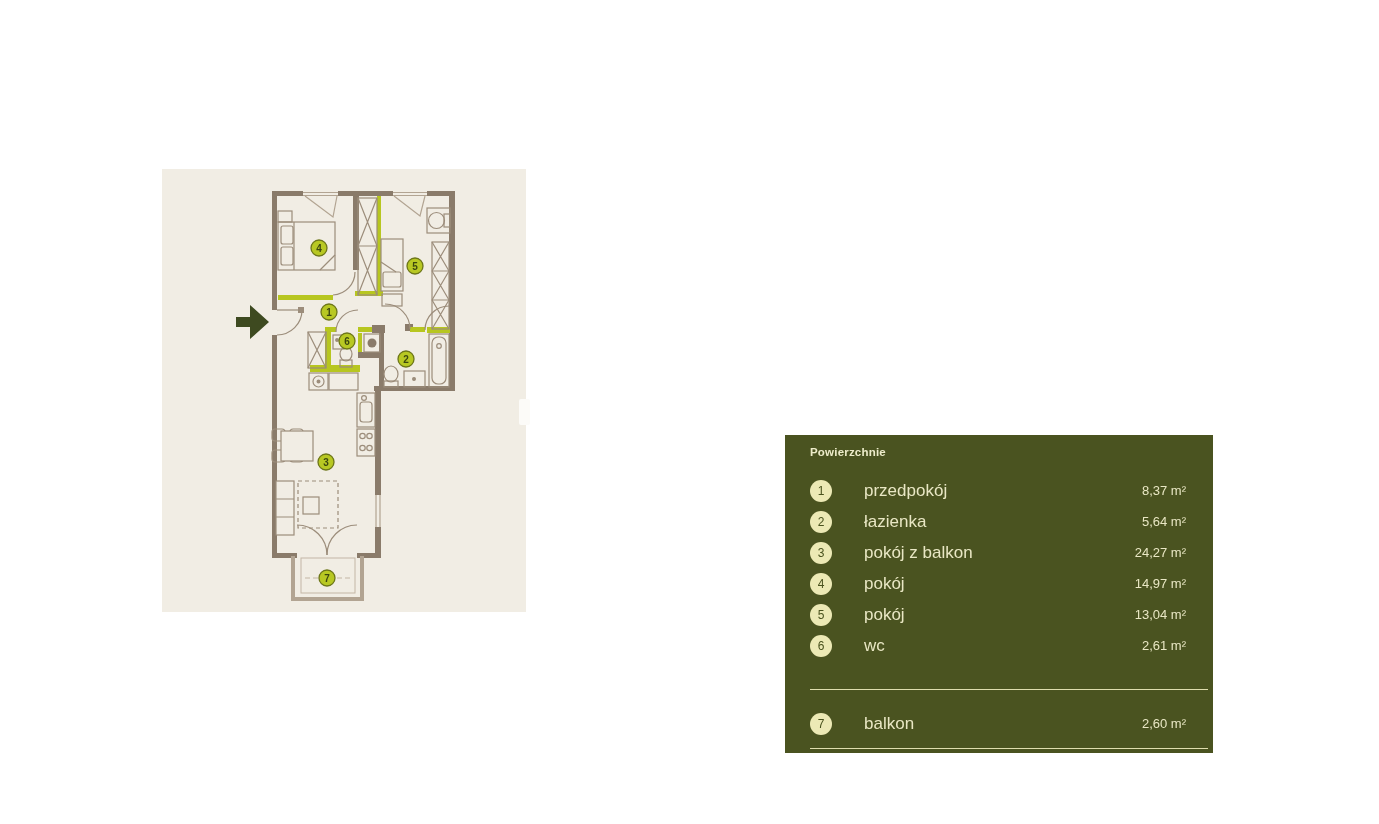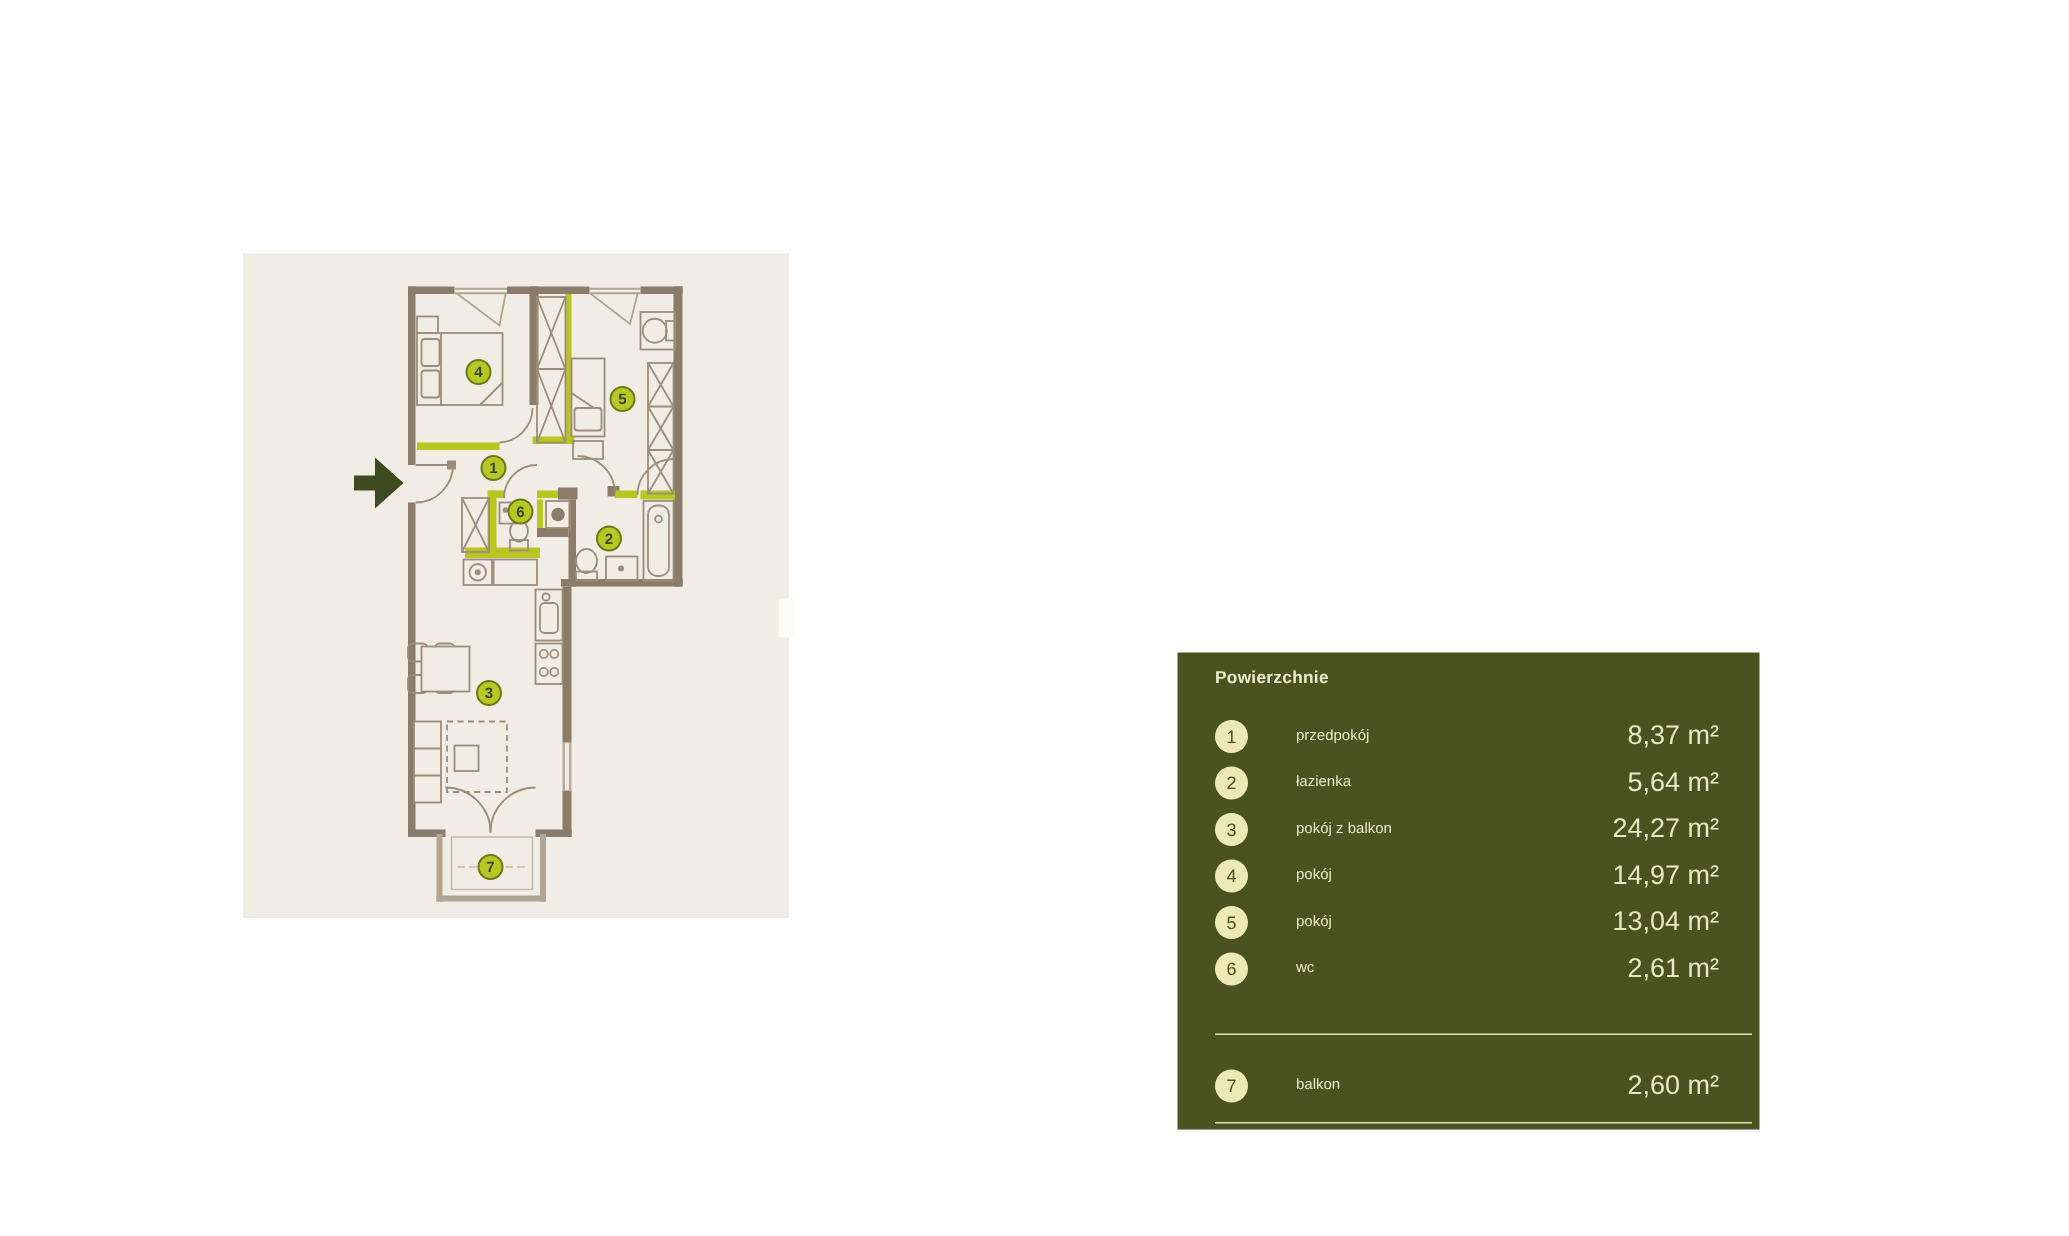--- a/index.html
+++ b/index.html
@@ -19,37 +19,37 @@
   .edge-notch{
     position:absolute;left:519px;top:399px;width:11px;height:26px;
     background:#fcfbf8;border-radius:2px;
   }
   .marker-num{
     font-family:"Liberation Sans","DejaVu Sans",sans-serif;
     font-size:10px;font-weight:bold;fill:#3c470f;
   }
   
   .panel{
-    position:absolute;left:785px;top:435px;width:388px;height:318px;
+    position:absolute;left:785px;top:435px;width:428px;height:318px;
     background:#4a5320;color:#e9e7c4;
   }
   .panel-title{
     position:absolute;left:25px;top:11px;
     font-size:11.5px;font-weight:bold;color:#edecca;letter-spacing:.2px;
   }
   .rows{position:absolute;left:25px;right:27px;top:40px;}
   .row{height:31px;display:flex;align-items:center;}
   .badge{
     flex:0 0 auto;width:22px;height:22px;border-radius:50%;
     background:#ece9b5;color:#49521e;
     display:flex;align-items:center;justify-content:center;
     font-size:12px;line-height:1;
   }
-  .row .label{margin-left:32px;font-size:10px;}
-  .row .area{margin-left:auto;font-size:18px;}
+  .row .label{margin-left:32px;font-size:17px;}
+  .row .area{margin-left:auto;font-size:13px;}
   .divider{
     position:absolute;left:25px;right:5px;height:0;
     border-top:1px solid rgba(238,236,190,.9);
   }
   .divider.d1{top:254px;}
   .divider.d2{top:313px;}
   .row-extra{position:absolute;left:25px;right:27px;top:273px;}
 </style>
 </head>
 <body>

